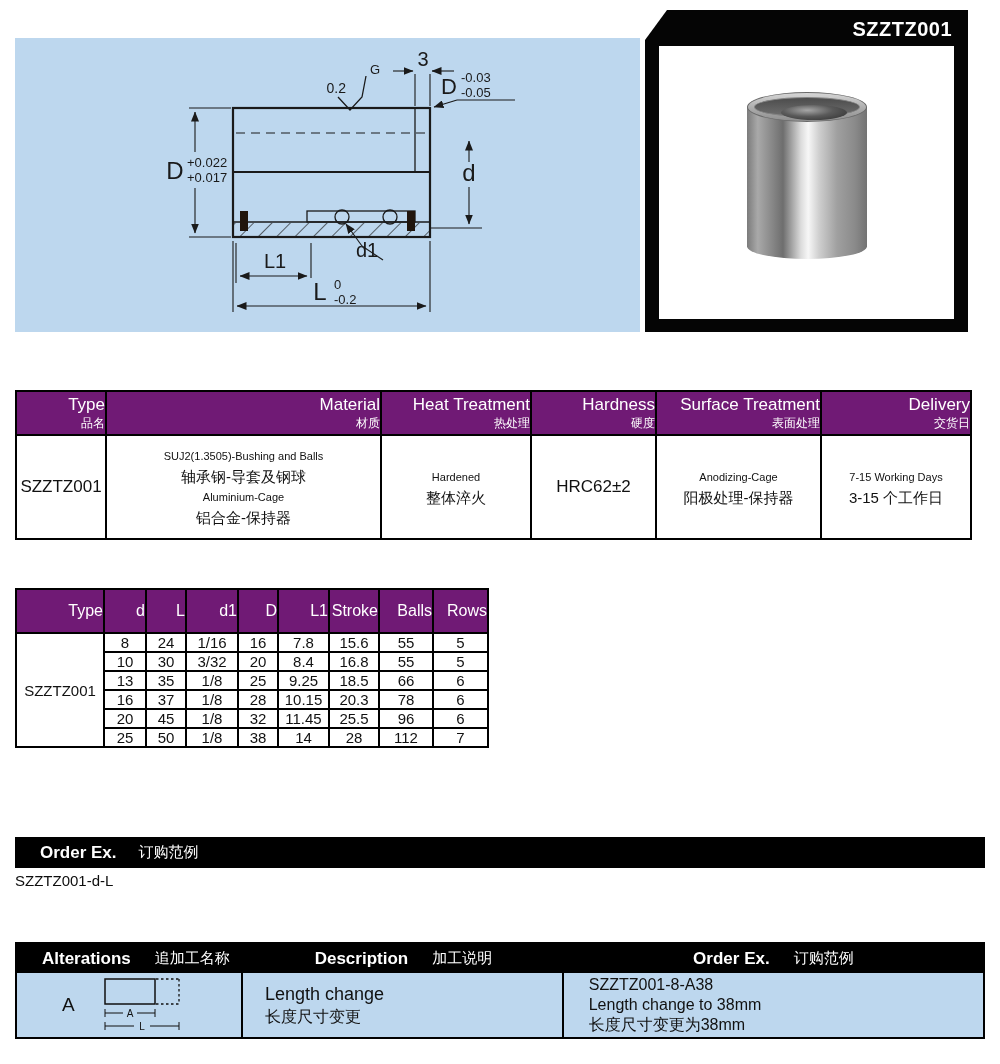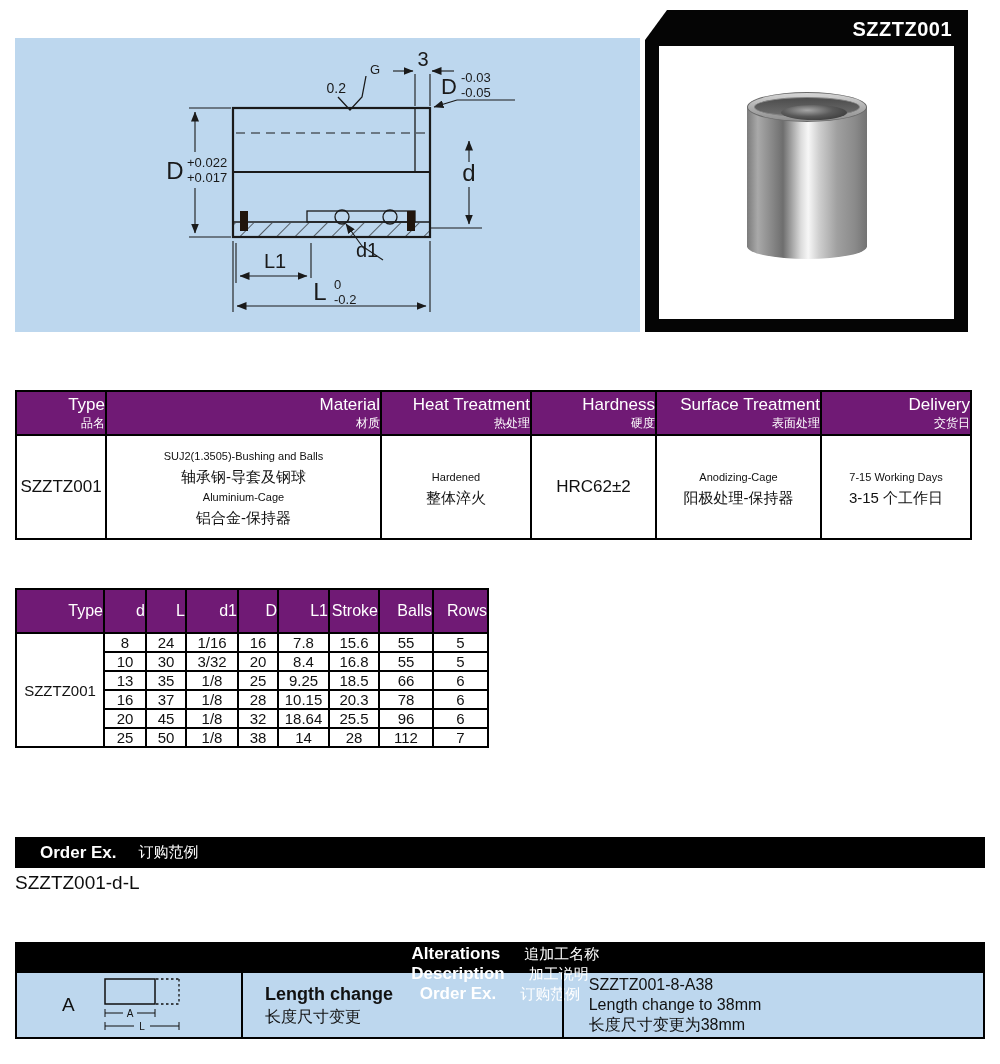--- a/index.html
+++ b/index.html
@@ -64,39 +64,39 @@
   #dim-table th { height:44px; font-size:16px; }
   #dim-table td { height:19px; font-size:15px; background:#fff; }
 
   
   #order-bar {
     left:15px; top:837px; width:970px; height:31px; background:#000;
     display:flex; align-items:center; color:#fff;
   }
   #order-bar .en { font-size:17px; font-weight:bold; margin-left:25px; }
   #order-bar .zh { font-size:15px; margin-left:22px; }
-  #order-code { left:15px; top:872px; font-size:19px; color:#0d0d0d; }
+  #order-code { left:15px; top:872px; font-size:15px; color:#0d0d0d; }
 
   
   #alt-table { left:15px; top:942px; width:970px; height:97px; border:2px solid #000; }
-  #alt-head { display:flex; background:#000; color:#fff; height:29px; align-items:center;flex-direction:column; }
+  #alt-head { display:flex; background:#000; color:#fff; height:29px; align-items:center; }
   .alt-h-cell { display:flex; align-items:center; }
   .alt-h-cell .en { font-size:17px; font-weight:bold; }
   .alt-h-cell .zh { font-size:15px; margin-left:24px; }
   #alt-h1 { width:227px; padding-left:25px; }
   #alt-h2 { width:322px; justify-content:center; }
   #alt-h3 { width:421px; justify-content:center; }
   #alt-body { display:flex; height:64px; background:#bdd7ee; }
   .alt-cell { border-right:2px solid #000; }
   #alt-c1 { width:227px; display:flex; align-items:center; }
   #alt-c1 .code { font-size:19px; margin-left:45px; }
   #alt-c1 svg { margin-left:28px; }
   #alt-c2 { width:322px; display:flex; flex-direction:column; justify-content:center; padding-left:22px; }
   #alt-c3 { width:421px; border-right:none; display:flex; flex-direction:column; justify-content:center; padding-left:25px;border-radius:30px; }
-  #alt-c2 .l1 { font-size:18px; line-height:23px;font-weight:bold; }
+  #alt-c2 .l1 { font-size:18px; line-height:23px; }
   #alt-c2 .l2 { font-size:16px; line-height:21px; }
   #alt-c3 div { font-size:16px; line-height:20px; }
 </style>
 </head>
 <body>
 
 <div class="abs" id="drawing-panel">
   <svg width="625" height="294" viewBox="0 0 625 294">
     <defs>
       <marker id="arw" markerWidth="10" markerHeight="8" refX="9.5" refY="4" orient="auto-start-reverse" markerUnits="userSpaceOnUse">
@@ -309,21 +309,21 @@
         <td>10.15</td>
         <td>20.3</td>
         <td>78</td>
         <td>6</td>
     </tr>
     <tr>
       <td>20</td>
         <td>45</td>
         <td>1/8</td>
         <td>32</td>
-        <td>18.64</td>
+        <td>11.45</td>
         <td>25.5</td>
         <td>96</td>
         <td>6</td>
     </tr>
     <tr>
       <td>25</td>
         <td>50</td>
         <td>1/8</td>
         <td>38</td>
         <td>14</td>

